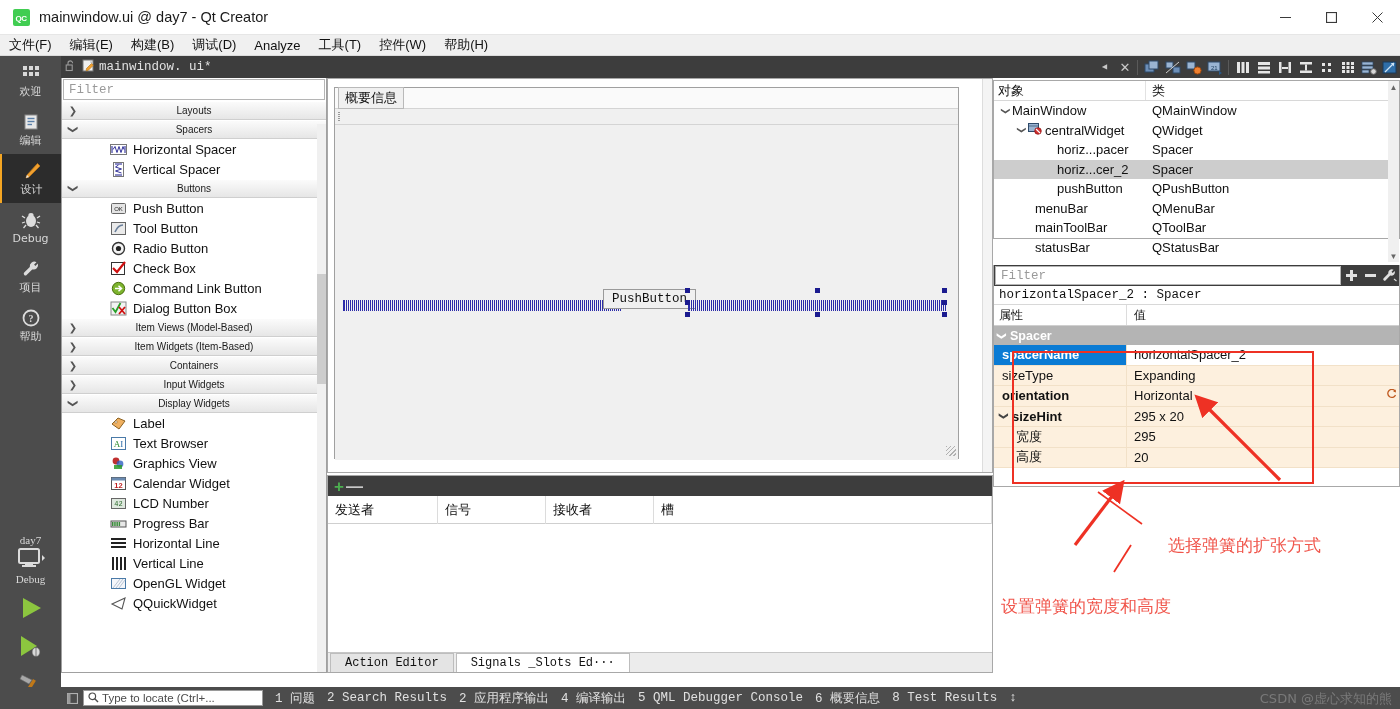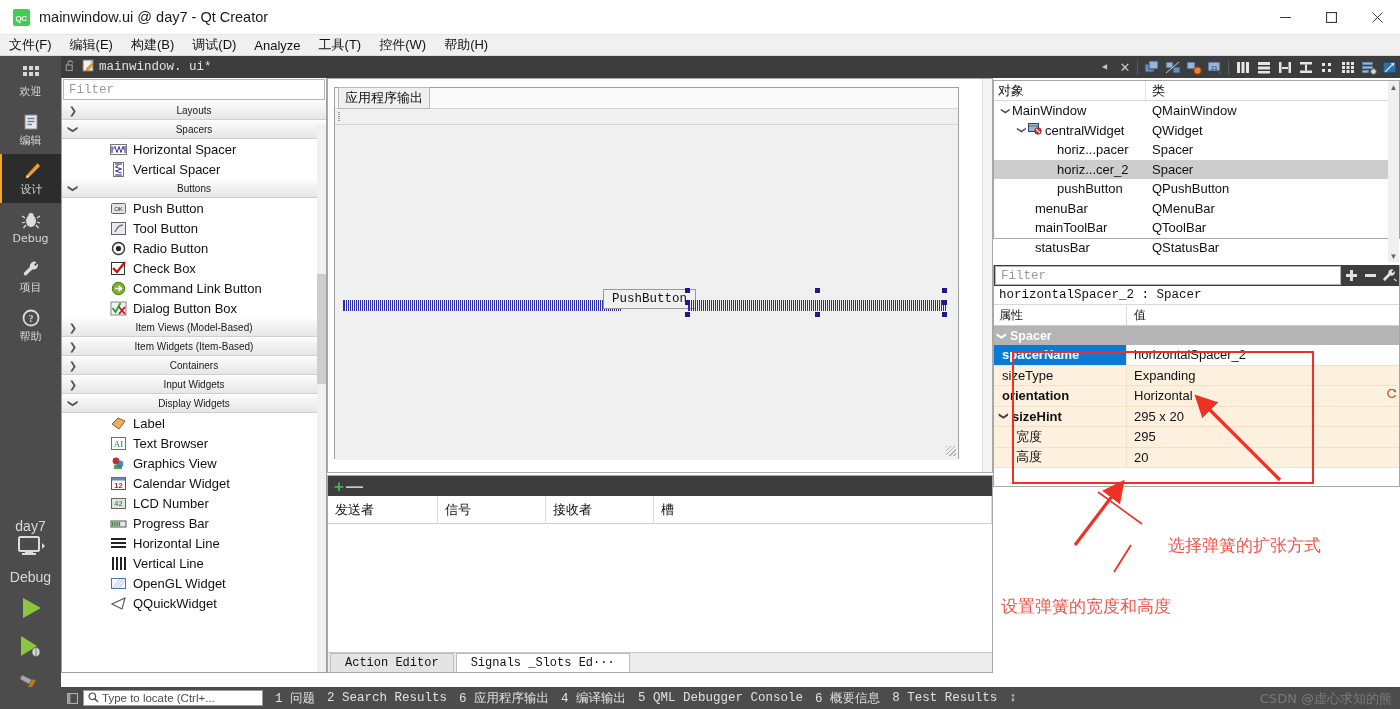--- a/index.html
+++ b/index.html
@@ -53,21 +53,21 @@
     color:#d8d8d8; font-size:11px; font-family:"DejaVu Sans", sans-serif;
   }
   .mode-btn.active { background:#2c2c2c; border-left:2px solid #f5a623; }
   .mode-ico { width:22px; height:22px; display:block; }
   .mode-label { font-size:11px; line-height:12px; }
   .run-group { position:absolute; left:0; bottom:6px; width:61px; }
   .kit-box {
     display:flex; flex-direction:column; align-items:center; gap:1px;
     color:#d8d8d8; padding-top:6px; padding-bottom:4px;
   }
-  .kit-name { font-size:14px; font-family:Liberation Sans, sans-serif;margin-top:8px; }
+  .kit-name { font-size:11px; font-family:Liberation Serif, serif; }
   .run-btn { width:61px; height:38px; display:flex; align-items:center; justify-content:center; }
 
   
   .widgetbox {
     position:absolute; left:61px; top:78px; width:266px; height:595px;
     background:#fff; border:1px solid #a0a0a0; border-top:none;
   }
   .wb-filter {
     height:21px; margin:1px; border:1px solid #b5b5b5; background:#fff;
     display:flex; align-items:center; padding-left:5px;
@@ -789,21 +789,21 @@
           <rect x="1" y="2" width="13" height="11" fill="#2f6ea8" stroke="#1a3a5a"></rect>
           <path d="M3 12 L12 3" stroke="#cfe4f5" stroke-width="1.3"></path>
           <polygon points="12,3 12,6.5 8.8,3" fill="#cfe4f5"></polygon>
         </svg>
     </span>
   </div>
 
   <div class="formarea">
     <div class="formwin">
       <div class="form-menubar">
-        <span class="form-menu-ph">应用程序输出</span>
+        <span class="form-menu-ph">概要信息</span>
       </div>
       <div class="form-toolbar"></div>
       <div class="form-central">
         <div class="spacer-widget" style="left:8px; top:170px; width:278px;">
           <div class="spring"></div>
         </div>
         <div class="pushbutton" style="left:268px; top:164px;">PushButton</div>
         <div class="spacer-widget" style="left:353px; top:170px; width:258px;">
           <div class="spring"></div>
         </div>
@@ -1017,21 +1017,21 @@
       <span>
         <svg width="11" height="11" viewBox="0 0 11 11">
             <circle cx="4.3" cy="4.3" r="3.3" fill="none" stroke="#4c4c4c" stroke-width="1.2"></circle>
             <line x1="6.8" y1="6.8" x2="10" y2="10" stroke="#4c4c4c" stroke-width="1.4"></line>
           </svg>
       </span>
       <span>Type to locate (Ctrl+...</span>
     </span>
     <span class="sb-item" style="margin-left:6px;">1 问题</span>
     <span class="sb-item">2 Search Results</span>
-    <span class="sb-item">6 应用程序输出</span>
+    <span class="sb-item">2 应用程序输出</span>
     <span class="sb-item">4 编译输出</span>
     <span class="sb-item">5 QML Debugger Console</span>
     <span class="sb-item">6 概要信息</span>
     <span class="sb-item">8 Test Results</span>
     <span class="sb-item">↕</span>
     <span class="watermark">CSDN @虚心求知的熊</span>
   </div>
 
 </div>
 

